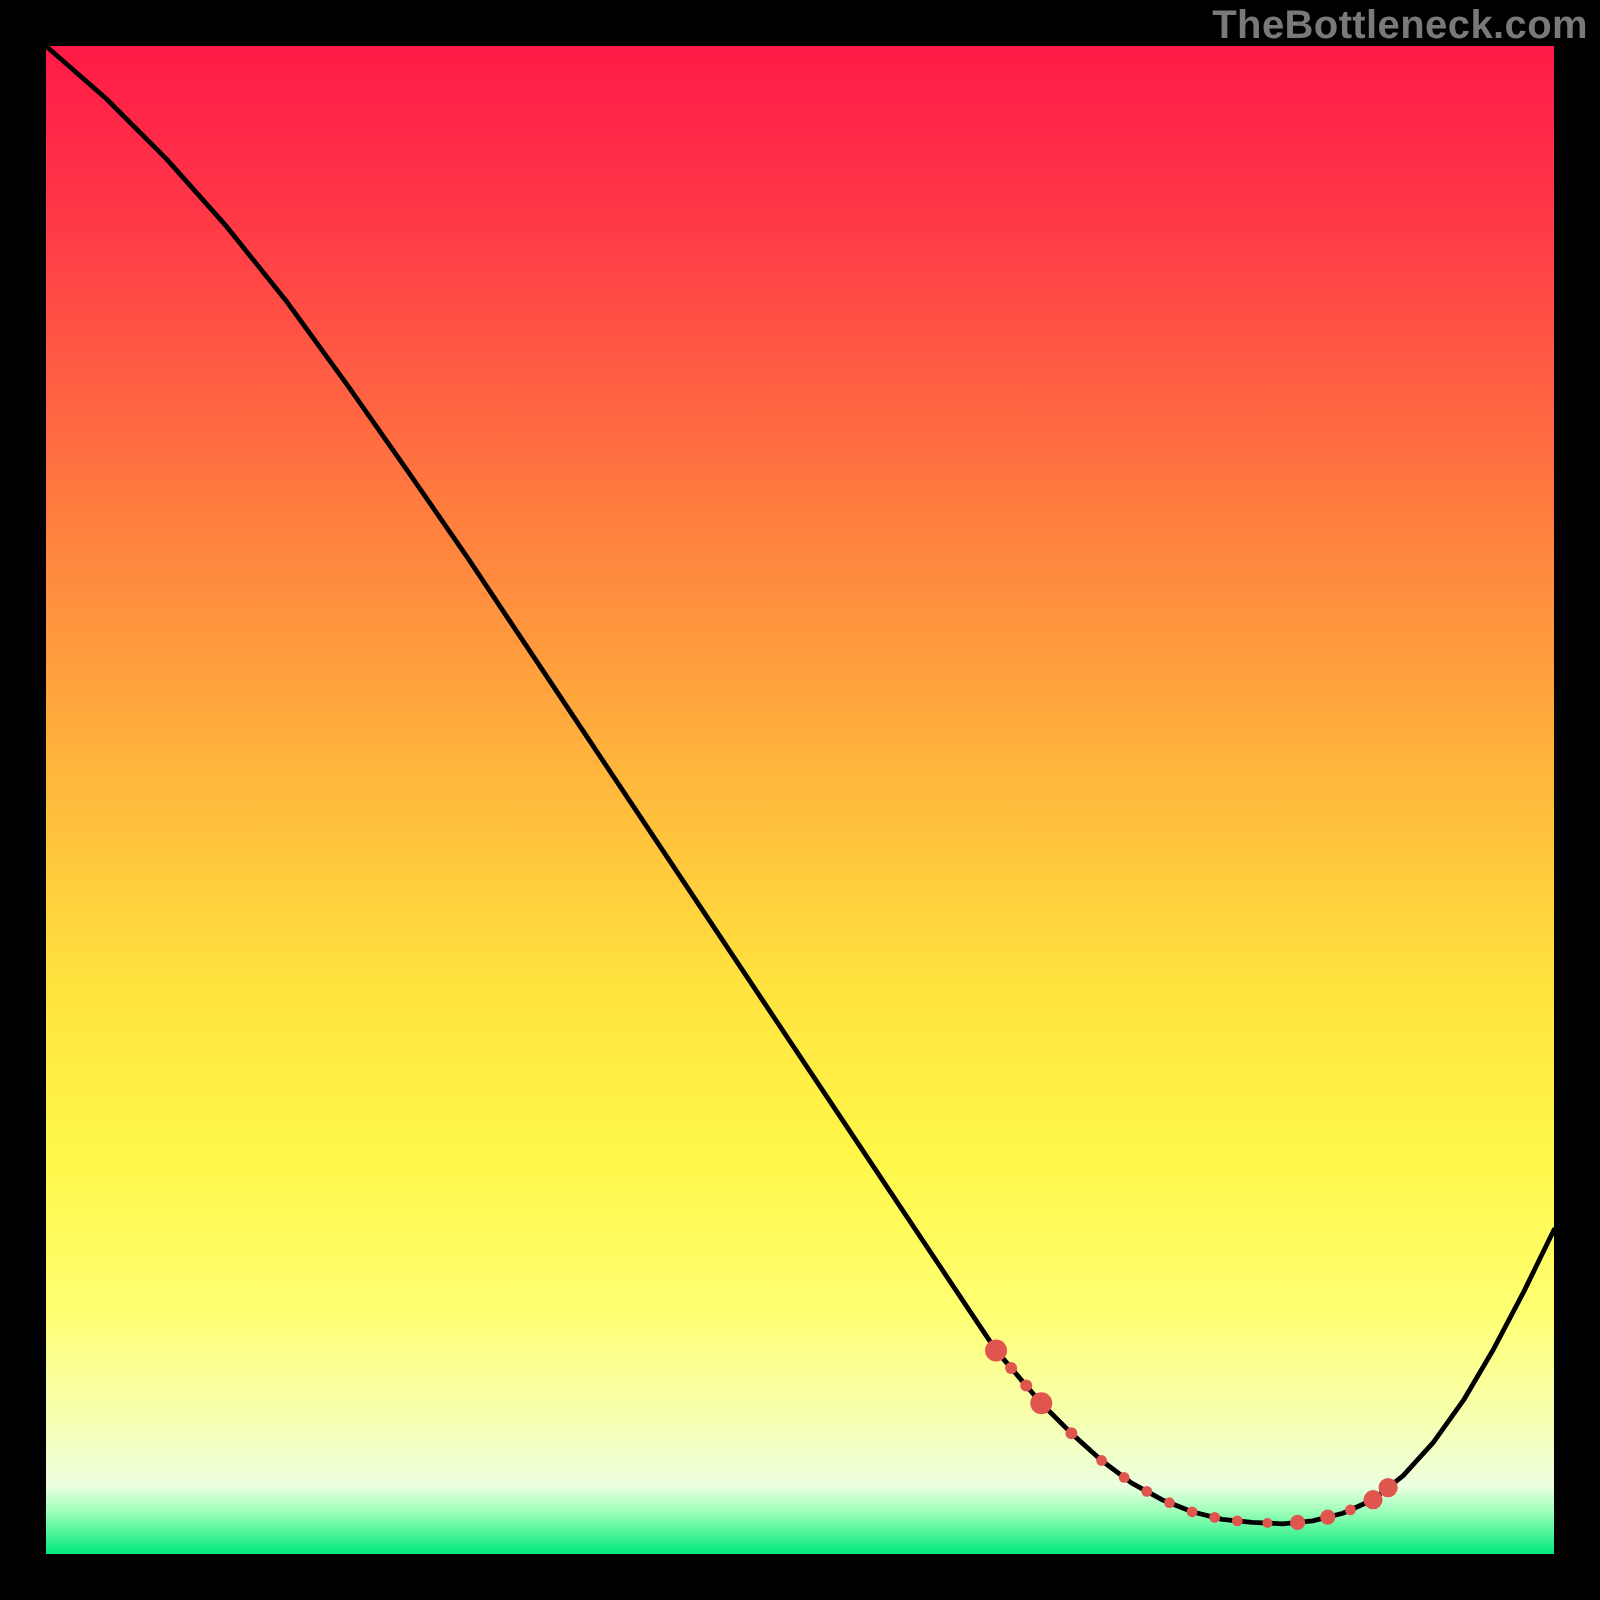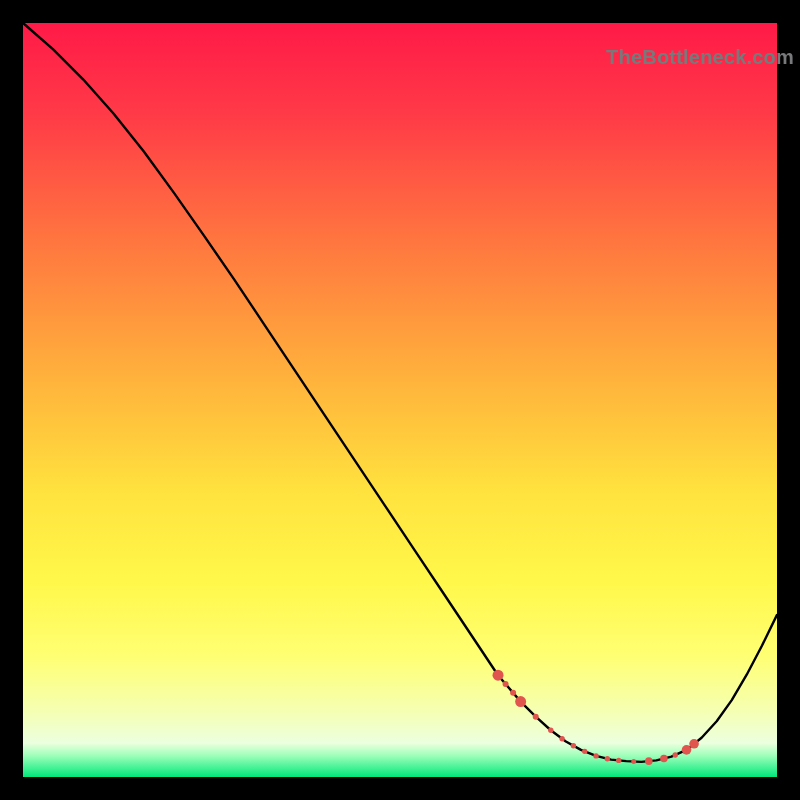--- a/index.html
+++ b/index.html
@@ -23,21 +23,20 @@
   }
   .attribution {
     position: absolute;
     top: 2px;
     right: 6px;
     font-family: Arial, Helvetica, sans-serif;
     font-size: 20px;
     font-weight: 600;
     color: #77797b;
     letter-spacing: 0.2px;
-    margin-top: 44px;
   }
   svg.curve {
     position: absolute;
     inset: 0;
     width: 100%;
     height: 100%;
     overflow: visible;
   }
 </style>
 </head>

